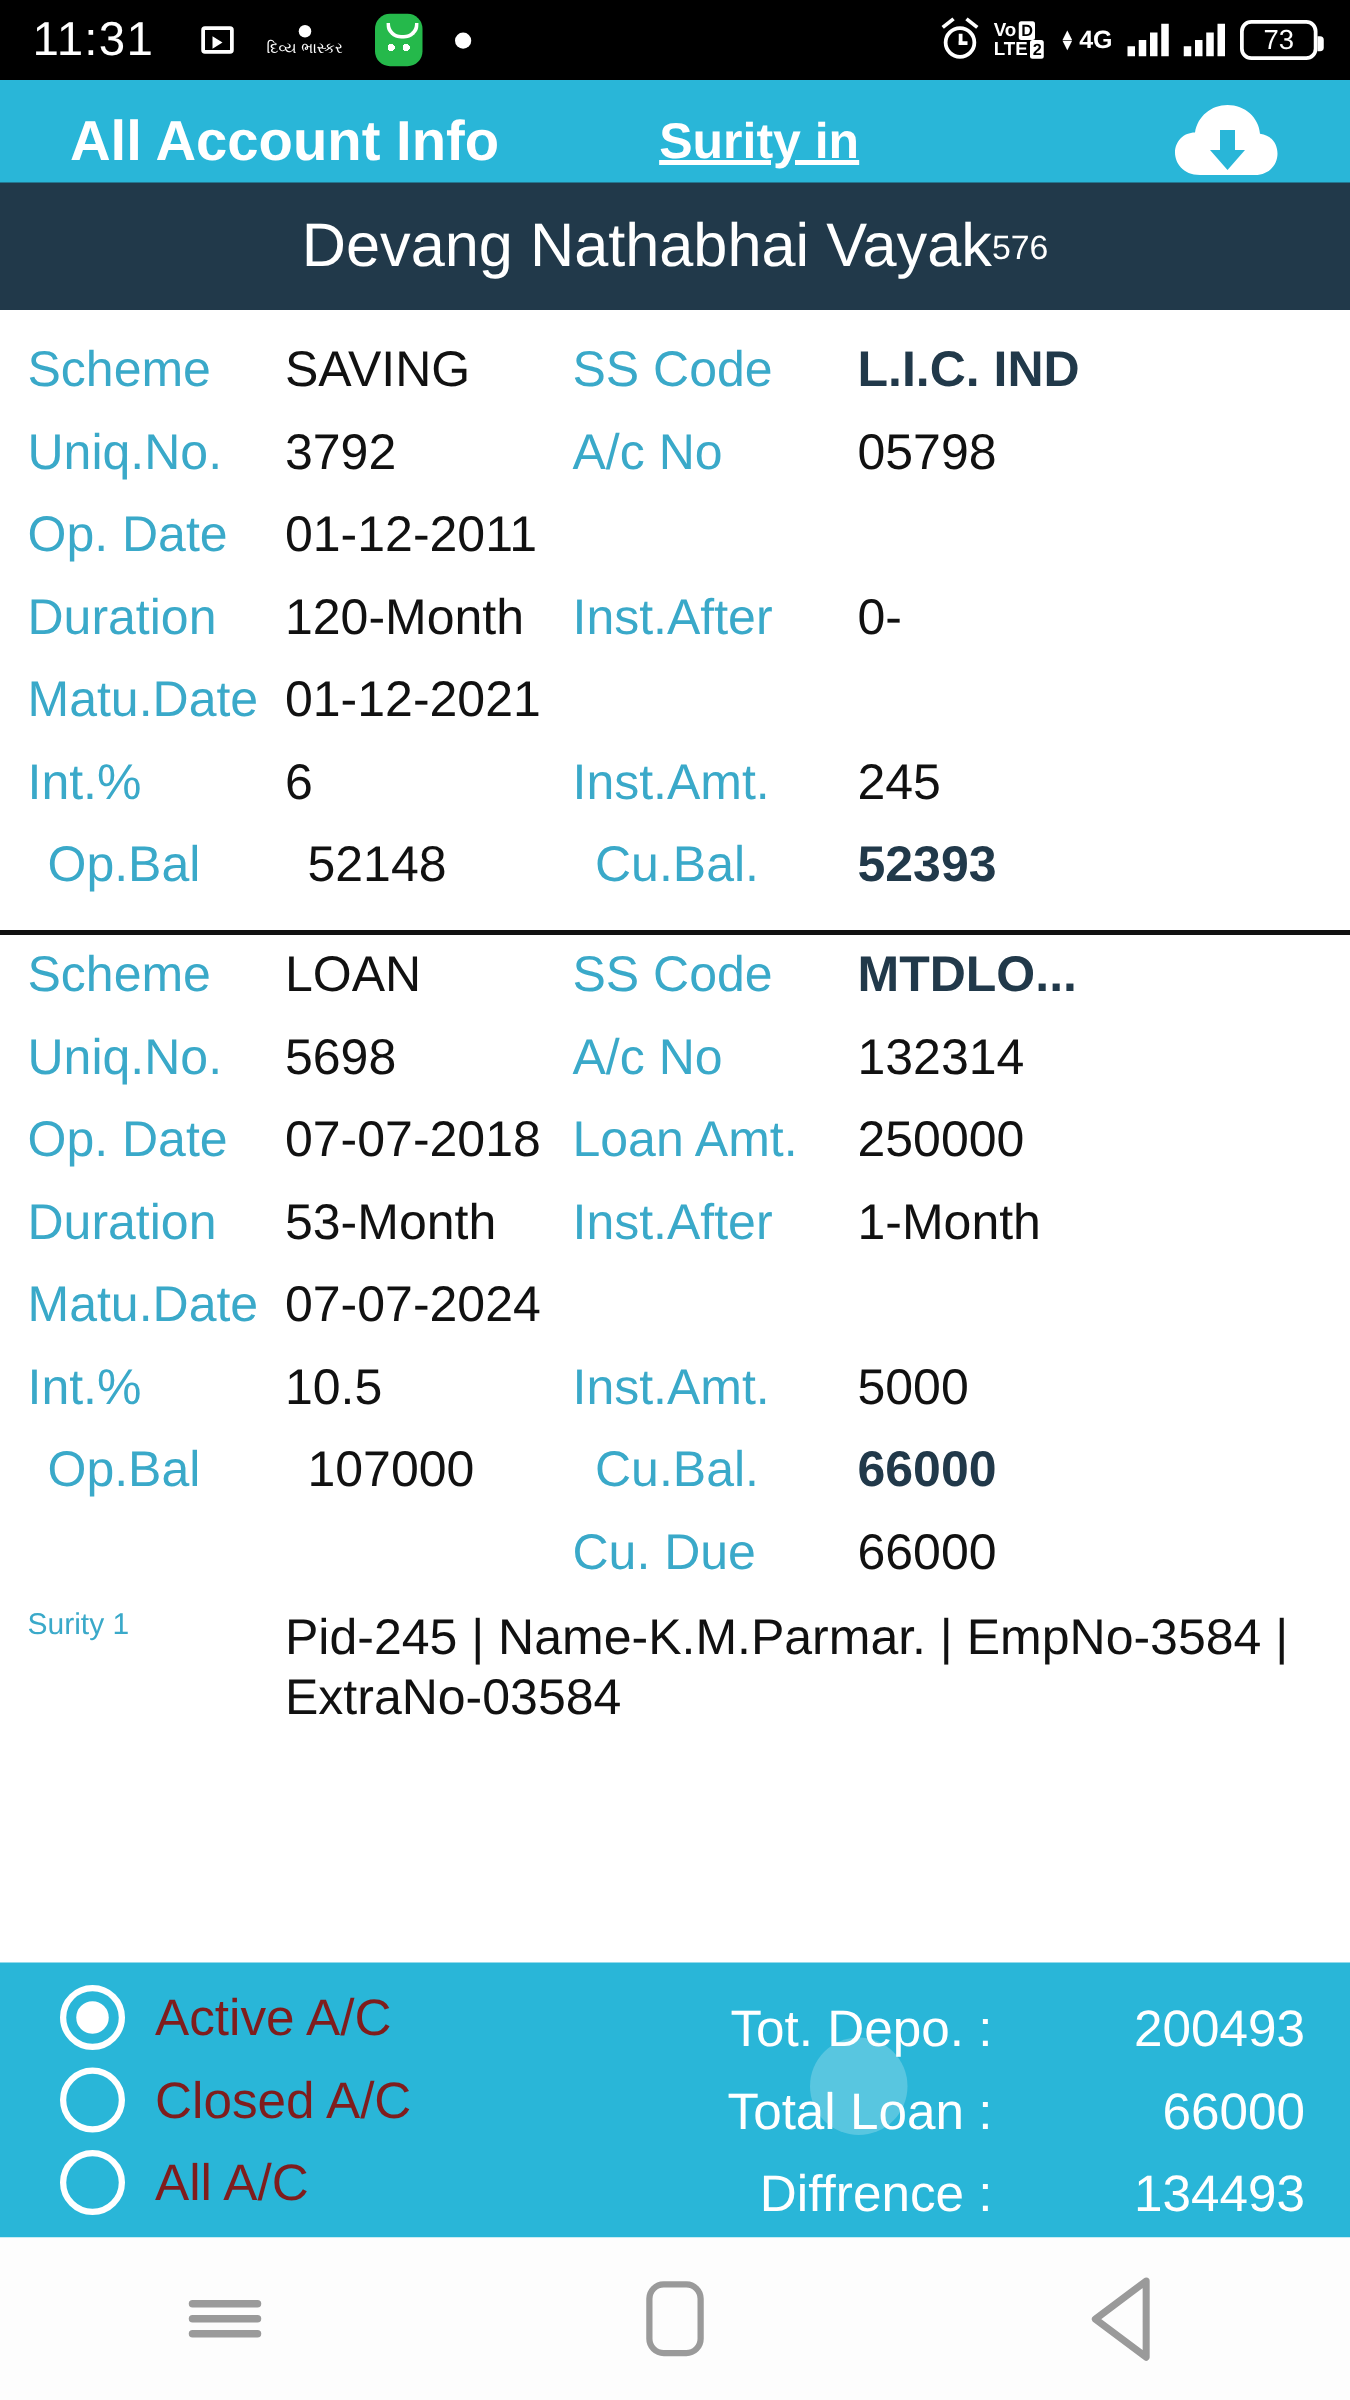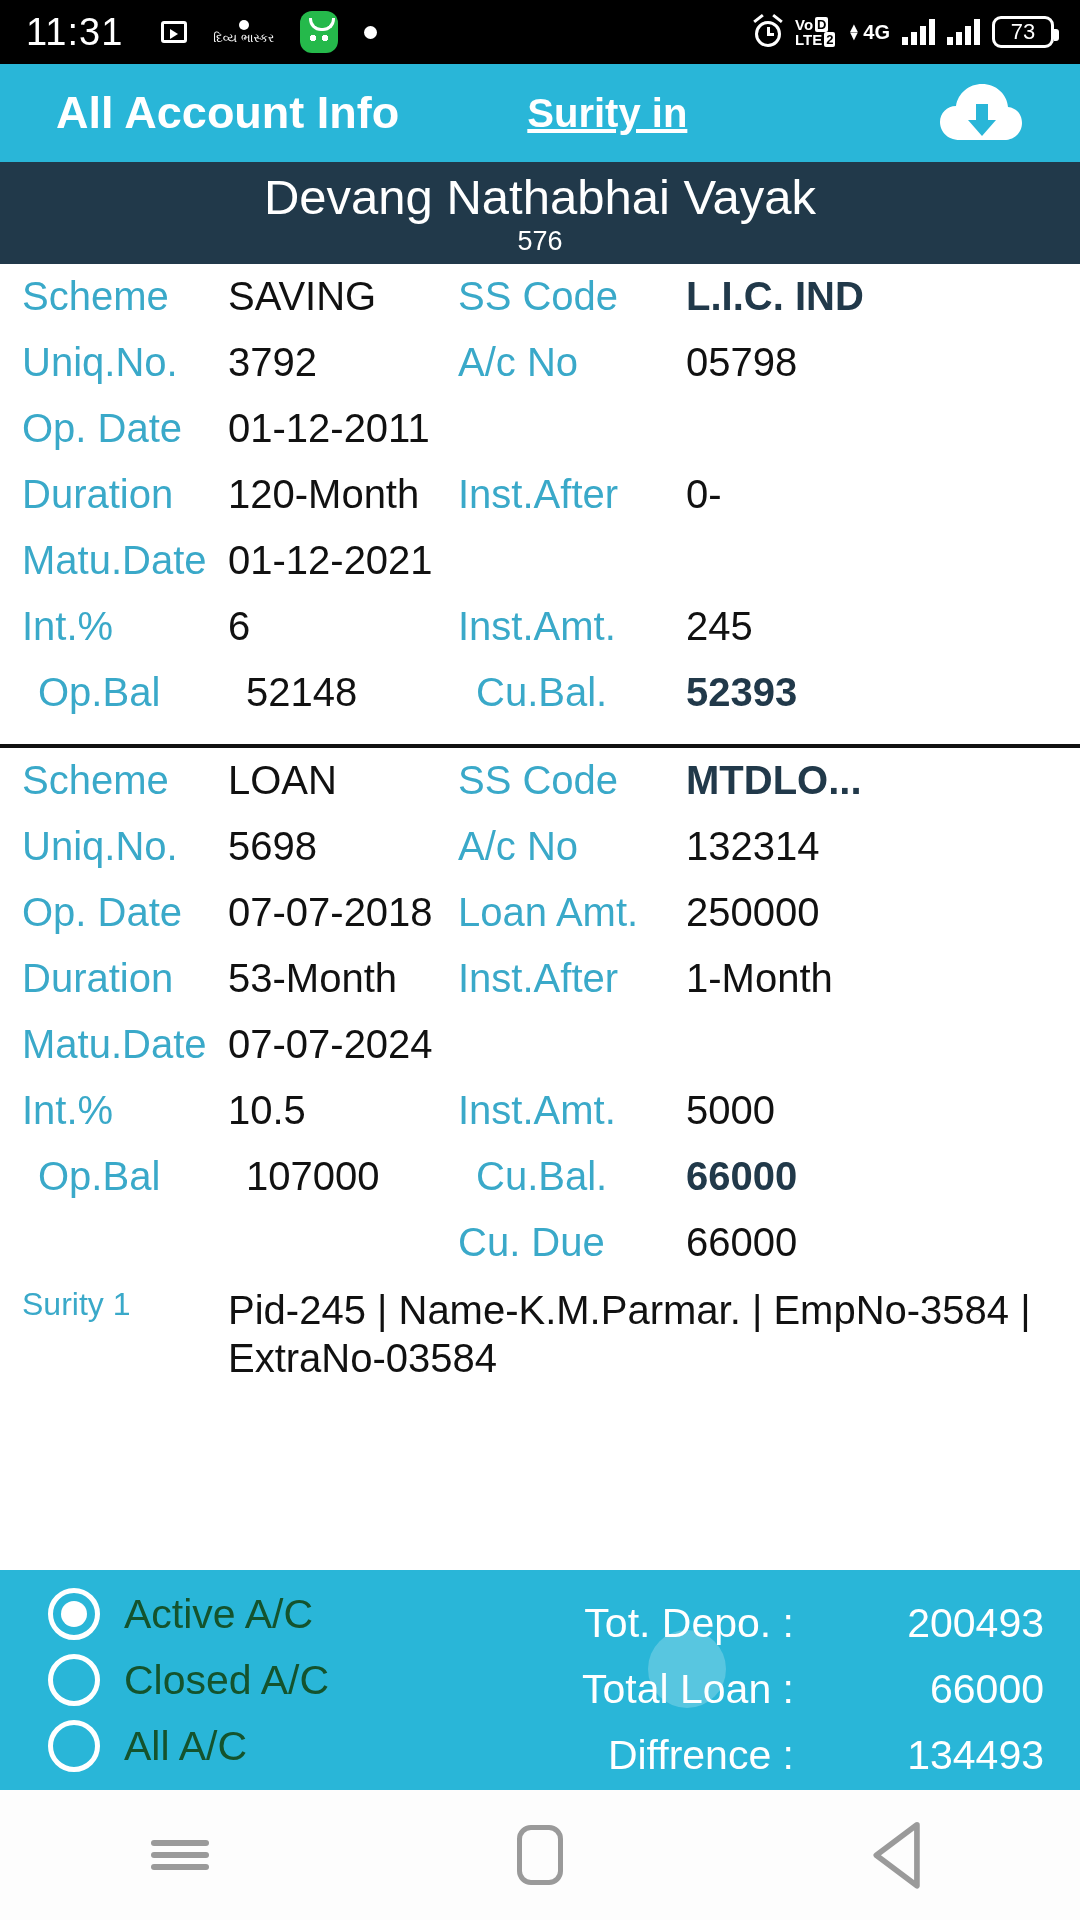--- a/index.html
+++ b/index.html
@@ -82,23 +82,23 @@
   .appbar-title { color:#fff; font-size:45px; font-weight:bold; }
   .appbar-link {
     color:#fff; font-size:40px; font-weight:bold; text-decoration:underline;
     margin-left:128px;
   }
   .dl-icon { margin-left:auto; width:86px;height:62px; position:relative; }
   .dl-icon svg { width:86px; height:62px; display:block; }
 
   
   .namebar {
-    position:absolute; top:162px; left:0; width:1080px; height:102px;
+    position:absolute; top:146px; left:0; width:1080px; height:102px;
     background:#21394a; color:#fff;
-    display:flex; flex-direction:column; align-items:center; justify-content:center;
+    display:flex; flex-direction:row; align-items:center; justify-content:center;
   }
   .namebar .nm { font-size:49px; font-weight:400; line-height:54px; }
   .namebar .sub { font-size:27px; line-height:30px; margin-top:2px; }
 
   
   .content { position:absolute; top:264px; left:0; width:1080px; height:1306px; background:#fff; overflow:hidden; }
 
   .acct { padding: 10px 0 0 0; }
   .divider { height:4px; background:#111; margin:8px 0 0 0; }
 
@@ -109,36 +109,36 @@
 
   .c1 { width:228px; padding-left:22px; }
   .c2 { width:230px; }
   .c3 { width:228px; }
   .c4 { flex:1; }
   .c1.indent { padding-left:38px; }
   .c2.indent { padding-left:18px; }
   .c3.indent { padding-left:18px; }
 
   .surety-row { display:flex; align-items:flex-start; }
-  .surety-lbl { width:228px; padding-left:22px; color:#3aa9c9; font-size:32px; }
+  .surety-lbl { width:228px; padding-left:22px; color:#3aa9c9; font-size:24px; }
   .surety-val { flex:1; color:#111; font-size:40px; line-height:48px; padding-right:24px; }
 
   
   .bottompanel {
     position:absolute; top:1570px; left:0; width:1080px; height:220px;
     background:#29b6d8; display:flex; align-items:center;
   }
   .radios { width:500px; padding-left:48px; }
   .radio-line { display:flex; align-items:center; height:66px; }
   .radio {
     width:52px;height:52px;border-radius:50%;border:5px solid #fff;
     display:flex;align-items:center;justify-content:center; flex:none;
   }
   .radio .inner { width:26px;height:26px;border-radius:50%;background:#fff; }
-  .radio-label { color:#14532d; font-size:41px; margin-left:24px; }
+  .radio-label { color:#7f1d1d; font-size:41px; margin-left:24px; }
 
   .totals { flex:1; padding-right:36px; }
   .total-line { display:flex; align-items:flex-end; height:66px; justify-content:flex-end; }
   .total-lbl { color:#fff; font-size:41px; }
   .total-val { color:#fff; font-size:41px; width:250px; text-align:right; }
 
   .ripple {
     position:absolute; border-radius:50%; background:rgba(255,255,255,0.22);
     pointer-events:none;
   }

